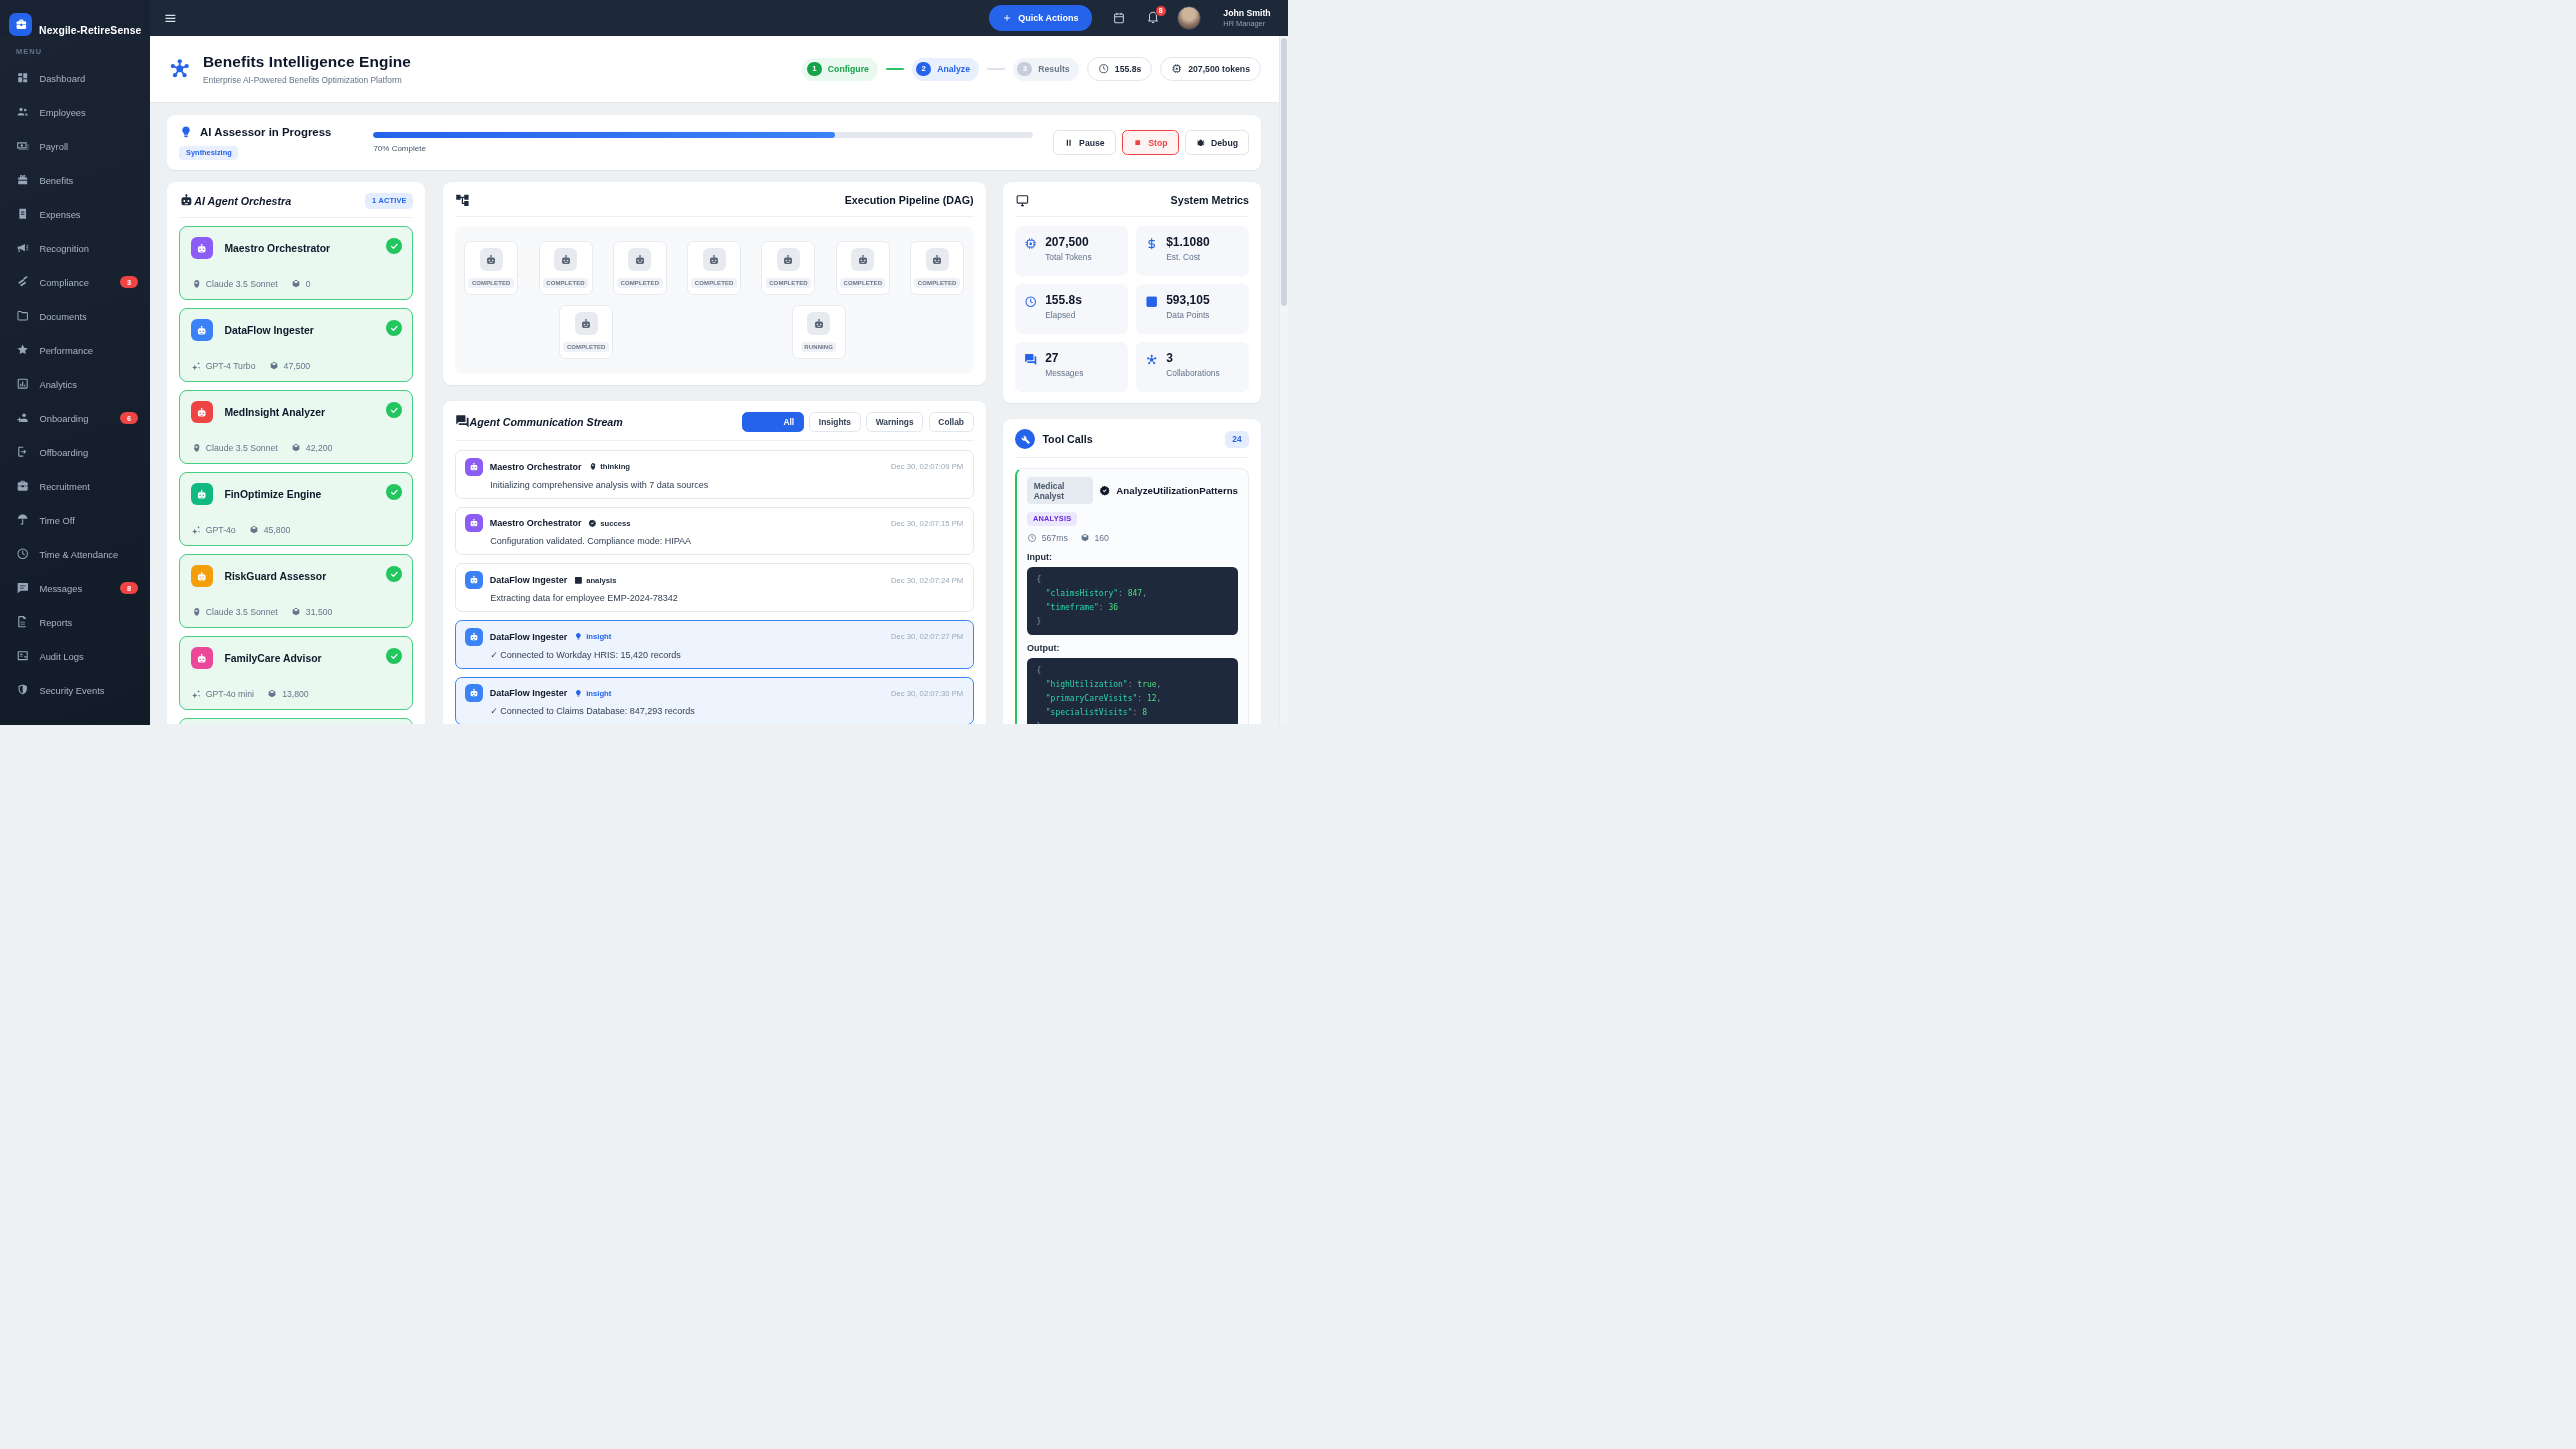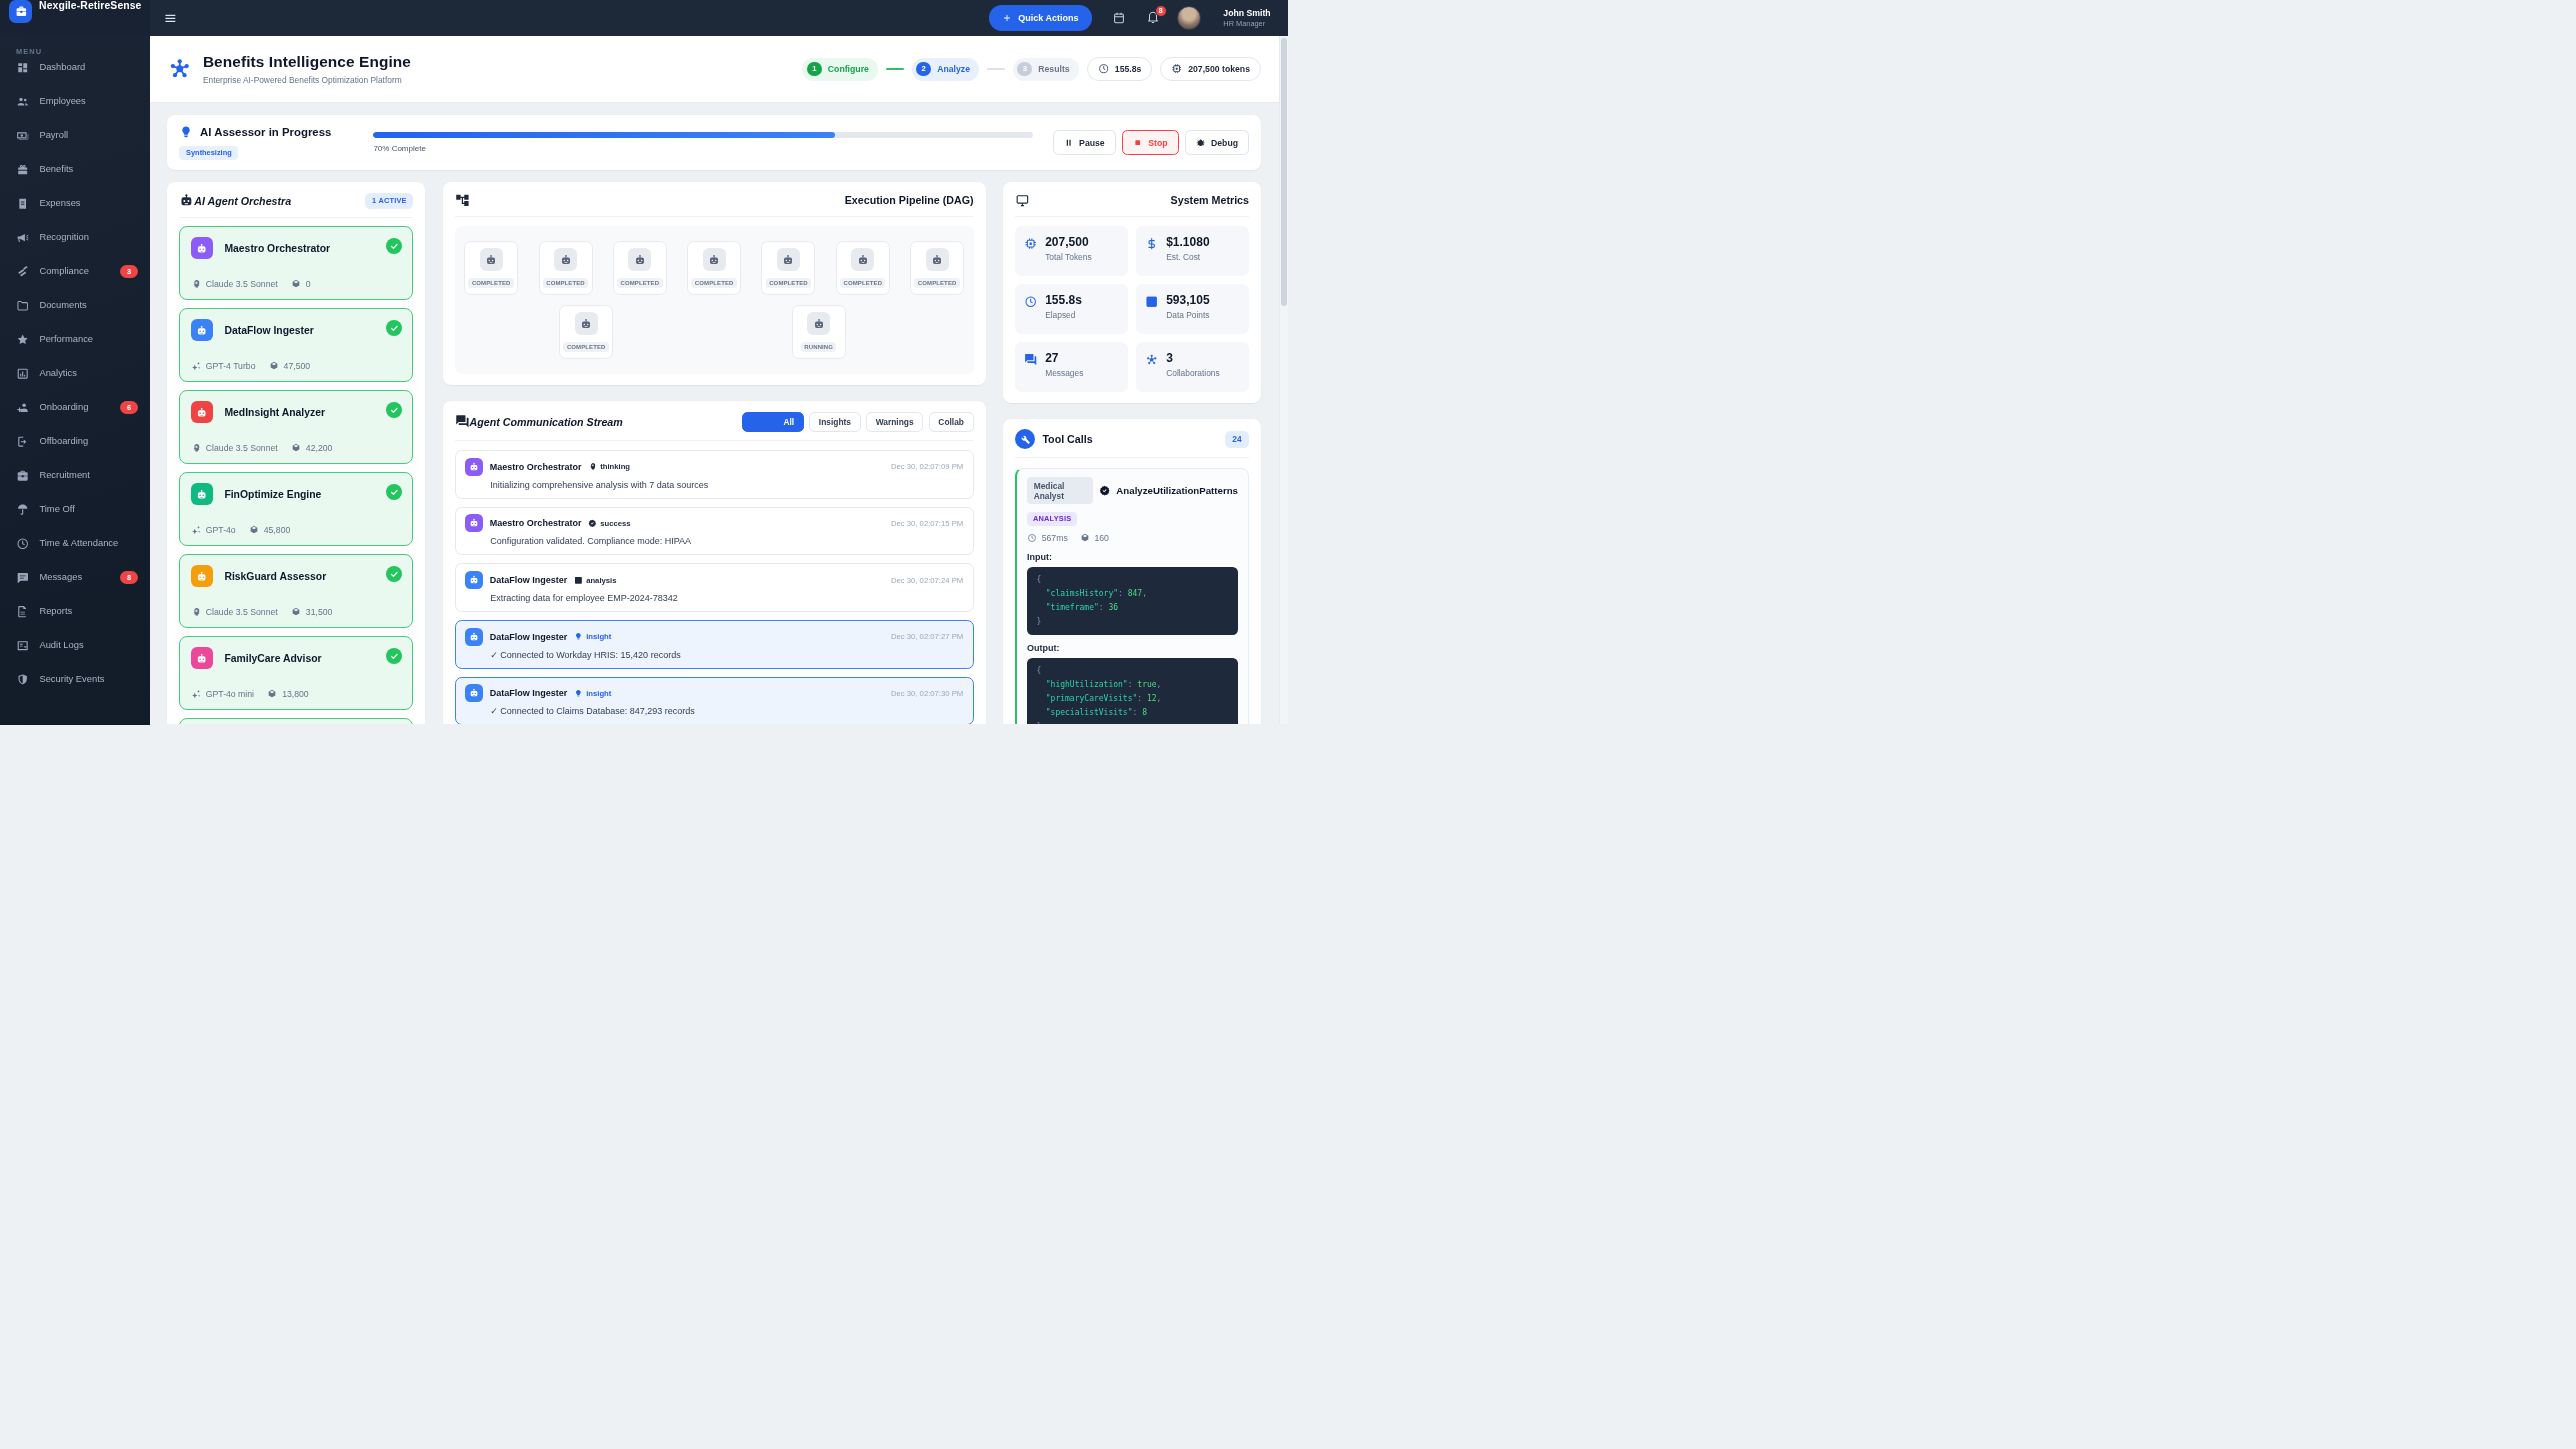--- a/index.html
+++ b/index.html
@@ -5,42 +5,42 @@
   * { margin:0; padding:0; box-sizing:border-box; }
   html,body { width:1288px; height:725px; overflow:hidden; }
   body { font-family:"Liberation Sans", sans-serif; background:#eef1f4; color:#0f172a; }
   svg { display:block; }
   .ic { display:inline-flex; align-items:center; justify-content:center; flex:0 0 auto; }
   .ic svg { width:100%; height:100%; }
 
   #app { display:grid; grid-template-columns:150px 1fr; grid-template-rows:36px 1fr; width:1288px; height:725px; }
 
   
-  .logo-cell { background:#182232; display:flex; align-items:flex-start; gap:6.7px; padding-left:9.4px; }
+  .logo-cell { background:#182232; display:flex; align-items:flex-end; gap:6.7px; padding-left:9.4px; }
   .logo-badge { width:23px; height:23px; border-radius:6.7px; background:#2563eb; color:#fff; display:flex; align-items:center; justify-content:center; }
   .logo-badge .ic { width:12.7px; height:12.7px; }
   .brand-name { color:#fff; font-size:10.4px; font-weight:700; letter-spacing:0.1px; }
   .navbar { background:#1d2838; display:flex; align-items:center; padding:0 17.4px 0 13.4px; }
   .hamburger { width:14.8px; height:14.8px; color:#dbe3ee; cursor:pointer; }
   .nav-right { margin-left:auto; display:flex; align-items:center; }
   .qa-btn { height:25.5px; border-radius:12.7px; background:#2563eb; color:#fff; border:none; font-size:9px; font-weight:700; display:flex; align-items:center; gap:6px; padding:0 13.4px; cursor:pointer; font-family:inherit; }
   .qa-btn .ic { width:10px; height:10px; }
   .nav-ic { width:14px; height:14px; color:#c3cdda; margin-left:20px; cursor:pointer; }
   .bell-wrap { position:relative; margin-left:20px; }
   .bell-wrap .nav-ic { margin-left:0; }
   .nav-badge { position:absolute; top:-5.4px; right:-6.7px; background:#ef4444; color:#fff; font-size:7px; font-weight:700; min-width:12px; height:12px; border-radius:6px; display:flex; align-items:center; justify-content:center; padding:0 2.7px; border:1.3px solid #1d2838; }
   .avatar { width:24px; height:24px; border-radius:50%; margin-left:17.4px; background:radial-gradient(circle at 50% 32%, #cdb49b 0 34%, #8a7263 60%, #473a30 100%); border:0.7px solid #32405a; cursor:pointer; }
   .user-block { margin-left:22px; line-height:1.25; }
   .user-name { color:#fff; font-size:8.7px; font-weight:700; }
   .user-role { color:#94a3b8; font-size:7.4px; }
 
   
   .sidebar { background:linear-gradient(160deg,#1a2433 0%, #121b28 100%); padding-top:10.7px; overflow:hidden; }
   .menu-label { color:#64748b; font-size:7.4px; font-weight:700; letter-spacing:1.1px; padding-left:16px; margin-bottom:5.4px; }
-  .side-item { height:34px; display:flex; align-items:flex-start; gap:10px; padding:0 12px 0 16px; color:#aab4c4; font-size:9.4px; cursor:pointer; }
+  .side-item { height:34px; display:flex; align-items:center; gap:10px; padding:0 12px 0 16px; color:#aab4c4; font-size:9.4px; cursor:pointer; }
   .side-item .ic { width:13.4px; height:13.4px; color:#98a5b7; }
   .side-badge { margin-left:auto; background:#ef4444; color:#fff; font-size:7.4px; font-weight:700; min-width:18px; height:12.7px; border-radius:6.7px; display:flex; align-items:center; justify-content:center; padding:0 4px; }
 
   
   .main { position:relative; overflow:hidden; height:688px; }
   .scrollbar { position:absolute; top:0; right:0; bottom:0; width:9.4px; background:#f2f4f7; border-left:0.7px solid #e6eaef; }
   .scroll-thumb { position:absolute; top:2px; left:1.3px; width:6px; height:268px; border-radius:3.4px; background:#ccd4de; }
 
   .header-band { background:#fff; border-bottom:0.7px solid #e6e9ed; height:67px; display:flex; align-items:center; padding:0 27px 0 17.4px; }
   .title-ic { width:25.5px; height:25.5px; color:#2563eb; }

